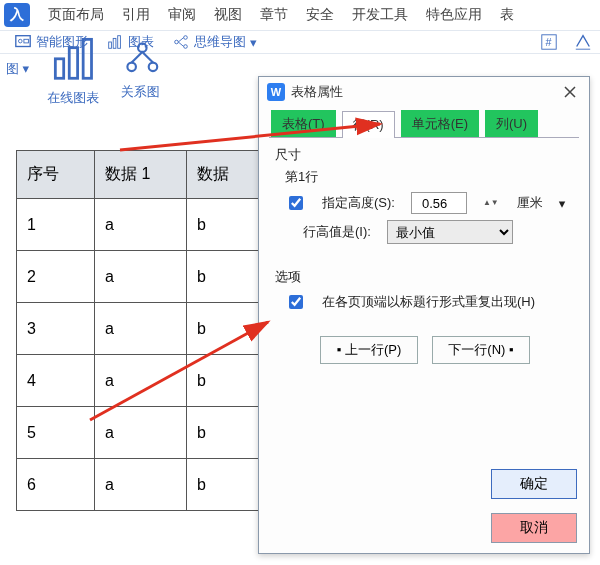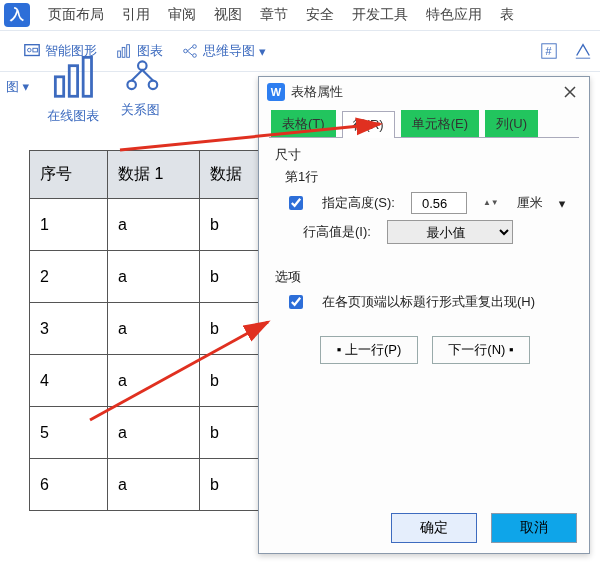--- a/index.html
+++ b/index.html
@@ -4,54 +4,54 @@
 <style>
   * { box-sizing: border-box; font-family: "Microsoft YaHei", sans-serif; }
   body { margin:0; width:600px; height:565px; background:#fff; overflow:hidden; position:relative; }
 
   
   .menubar { height:30px; display:flex; align-items:center; gap:18px; padding-left:4px; font-size:14px; color:#444; }
   .menubar .logo { width:26px; height:24px; background:#2d6ed8; border-radius:4px; color:#fff; display:flex; align-items:center; justify-content:center; font-size:14px; font-weight:bold;}
   .menubar span { cursor:default; }
 
   
-  .toolbar { height:42px; display:flex; align-items:center; gap:18px; padding-left:23px; font-size:13px; color:#3d6bbf; border-top:1px solid #e2e8f0; border-bottom:1px solid #e2e8f0; overflow:hidden; }
+  .toolbar { height:24px; display:flex; align-items:center; gap:18px; padding-left:14px; font-size:13px; color:#3d6bbf; border-top:1px solid #e2e8f0; border-bottom:1px solid #e2e8f0; overflow:hidden; }
   .toolbar .tb-item { display:flex; align-items:center; gap:4px; }
   .toolbar .tb-icon { width:18px; height:18px; }
   .tbcut { margin-left:auto; display:flex; gap:16px; padding-right:8px; }
 
   
   .toolbar2 { height:30px; display:flex; align-items:center; gap:18px; padding-left:6px; font-size:13px; color:#3d6bbf; }
 
   
   .bg-table-wrap { position:absolute; left:16px; top:150px; }
-  table.bgt { border-collapse:collapse;margin-left:13px; }
+  table.bgt { border-collapse:collapse; }
   table.bgt th, table.bgt td { border:1px solid #555; font-size:16px; padding:0 10px; text-align:left; height:52px; }
   table.bgt th { background:#dfe3e8; font-weight:normal; height:48px; }
   .col0 { width:78px; } .col1 { width:92px; } .col2 { width:72px; }
 
   
   .dialog { position:absolute; left:258px; top:76px; width:332px; height:478px; background:#fdfdfd; border:1px solid #8a99ab; box-shadow:0 2px 6px rgba(0,0,0,.2); }
   .dlg-title { height:30px; display:flex; align-items:center; gap:6px; padding:0 8px; font-size:13px; color:#333; }
   .dlg-title .ico { width:18px; height:18px; background:#2d7ef0; border-radius:3px; color:#fff; display:flex; align-items:center; justify-content:center; font-size:11px; font-weight:bold; }
   .dlg-title .close { margin-left:auto; width:22px; height:22px; display:flex; align-items:center; justify-content:center; font-size:16px; color:#444; cursor:pointer;}
   .tabs { display:flex; gap:6px; padding:2px 12px 0 12px; height:30px; align-items:flex-end; }
   .tab { padding:4px 10px; font-size:13px; color:#333; border:1px solid transparent; border-bottom:none; background:#22c55e; cursor:pointer;}
   .tab.active { background:#fff; border-color:#aab; position:relative; top:1px; }
   .tabbody { border-top:1px solid #aab; margin:0 10px; height:calc(100% - 116px); padding:8px 4px 4px 6px; font-size:13px; color:#222; }
   .section { margin-bottom:24px; }
   .row { display:flex; align-items:center; gap:16px; margin:6px 0 6px 10px; }
   .chk { width:14px; height:14px; accent-color:#2d6ed8; }
   input.num { width:56px; height:22px; border:1px solid #999; font-size:13px; padding:0 10px; }
   .unit { margin-left:2px; }
-  select.sel { width:126px; height:24px; border:1px solid #999; background:#ececec; font-size:13px; padding-left:4px;text-align:center;}
+  select.sel { width:126px; height:24px; border:1px solid #999; background:#ececec; font-size:13px; padding-left:4px;}
   .navbtns { display:flex; gap:14px; justify-content:center; margin-top:18px; }
   .navbtn { width:98px; height:28px; border:1px solid #9aa; background:#fcfcfc; font-size:13px; cursor:pointer; }
-  .dlg-footer { position:absolute; bottom:10px; right:12px; display:flex; gap:14px; }
-  .dlg-footer button { width:86px; height:30px; border:1px solid #8a99ab; background:#0ea5e9; font-size:14px; cursor:pointer; }
+  .dlg-footer { position:absolute; bottom:10px; right:12px; display:flex; gap:14px;flex-direction:column; }
+  .dlg-footer button { width:86px; height:30px; border:1px solid #8a99ab; background:#fca5a5; font-size:14px; cursor:pointer; }
   .dlg-footer button.primary { background:#e5eefc; border-color:#3d6bbf; }
 
   
   .arrow { position:absolute; pointer-events:none; }
   .arrow svg { overflow:visible; }
 </style>
 </head>
 <body>
 
 <div class="menubar">

